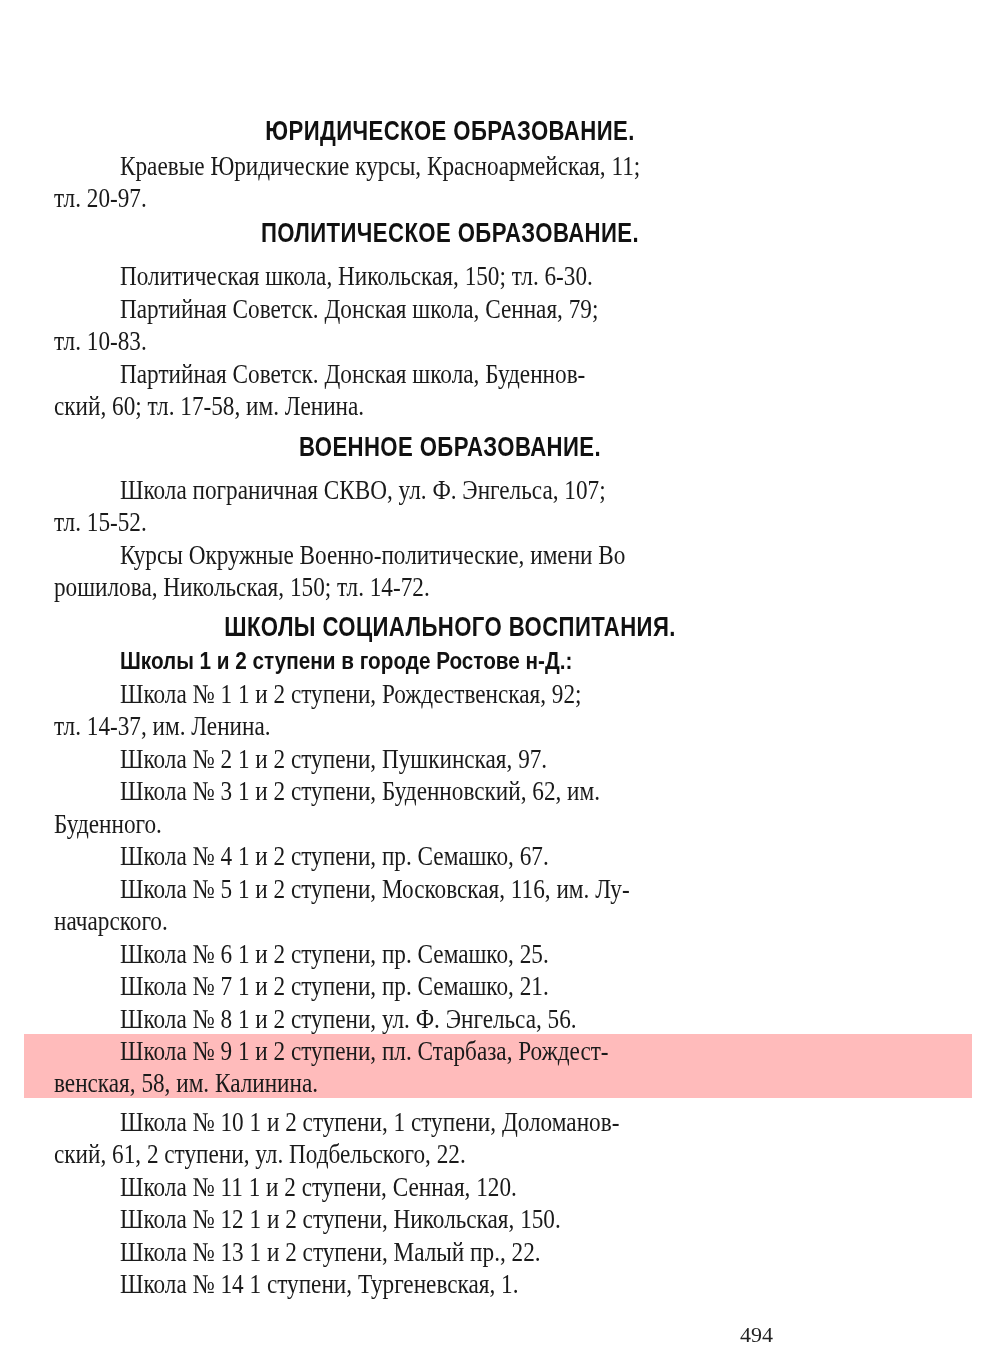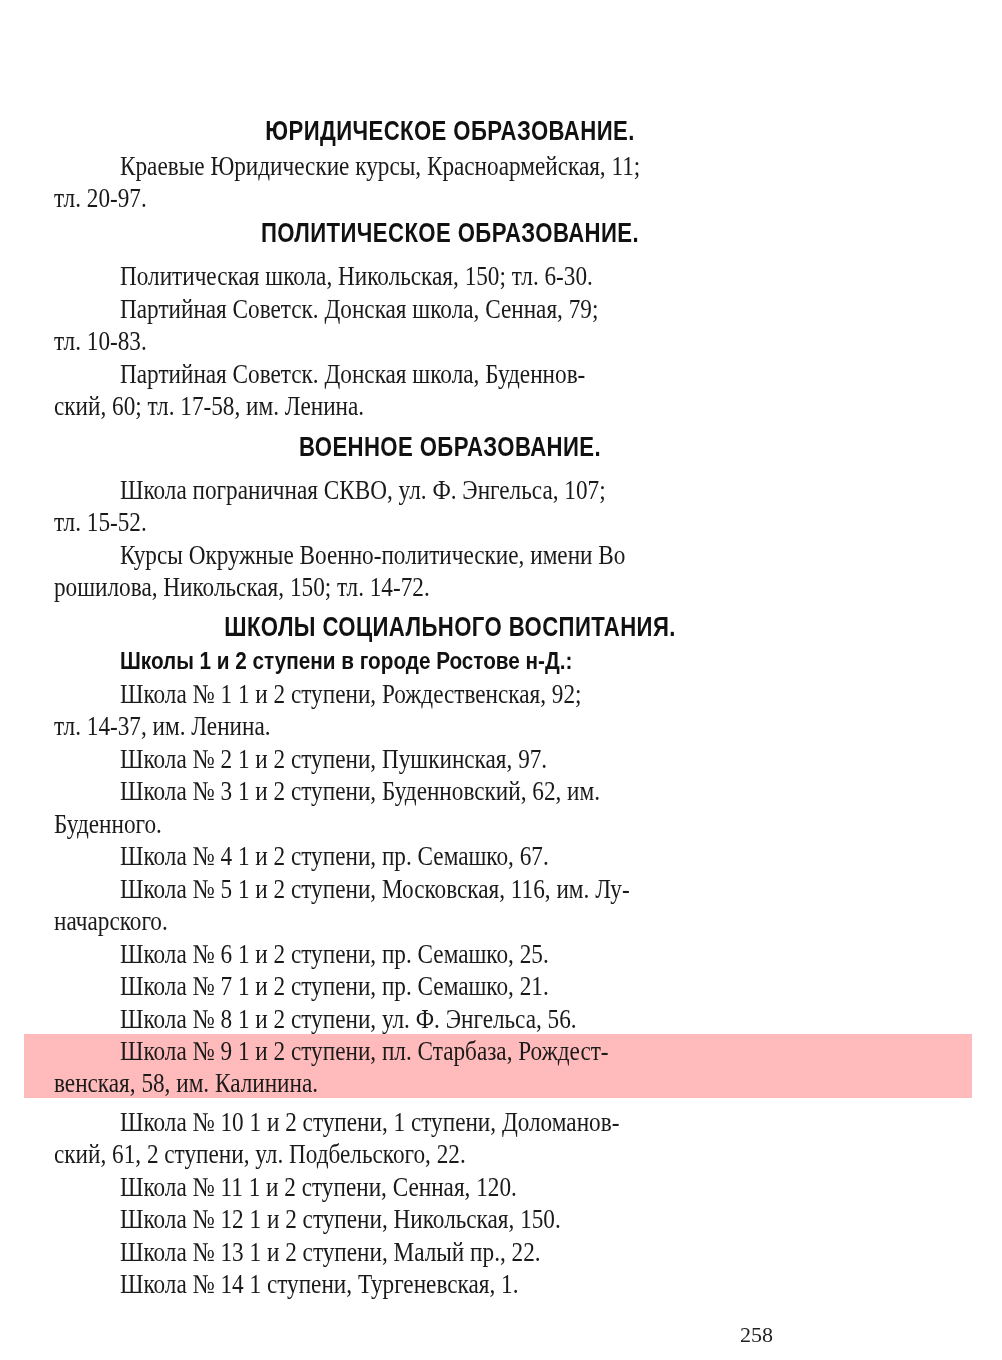--- a/index.html
+++ b/index.html
@@ -113,14 +113,14 @@
   <div class="line indent" style="top: 1003px; transform: scaleX(0.86);">Школа № 8 1 и 2 ступени, ул. Ф. Энгельса, 56.</div>
   <div class="line indent" style="top: 1035px; transform: scaleX(0.86);">Школа № 9 1 и 2 ступени, пл. Старбаза, Рождест-</div>
   <div class="line flush" style="top: 1067px; transform: scaleX(0.86);">венская, 58, им. Калинина.</div>
   <div class="line indent" style="top: 1106px; transform: scaleX(0.86);">Школа № 10 1 и 2 ступени, 1 ступени, Доломанов-</div>
   <div class="line flush" style="top: 1138px; transform: scaleX(0.86);">ский, 61, 2 ступени, ул. Подбельского, 22.</div>
   <div class="line indent" style="top: 1171px; transform: scaleX(0.86);">Школа № 11 1 и 2 ступени, Сенная, 120.</div>
   <div class="line indent" style="top: 1203px; transform: scaleX(0.86);">Школа № 12 1 и 2 ступени, Никольская, 150.</div>
   <div class="line indent" style="top: 1236px; transform: scaleX(0.86);">Школа № 13 1 и 2 ступени, Малый пр., 22.</div>
   <div class="line indent" style="top: 1268px; transform: scaleX(0.86);">Школа № 14 1 ступени, Тургеневская, 1.</div>
 
-  <div class="pagenum">258</div>
+  <div class="pagenum">494</div>
 </div>
 
 </body></html>

